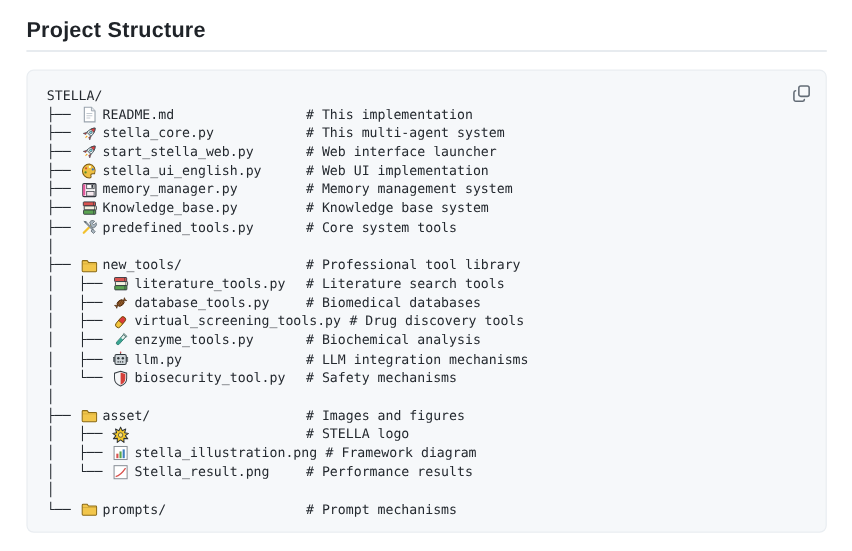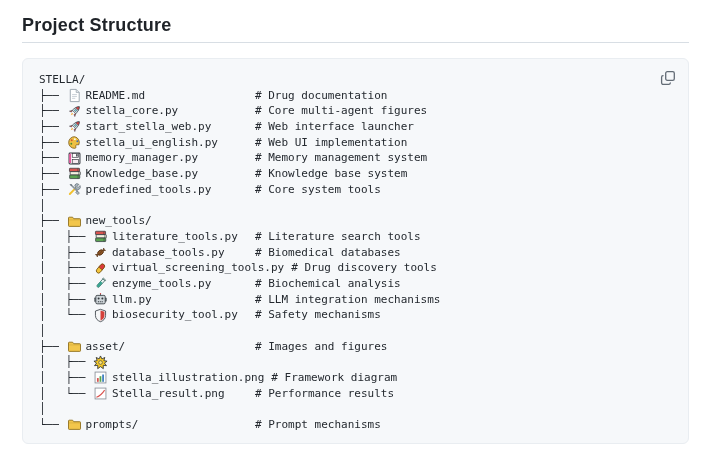--- a/index.html
+++ b/index.html
@@ -48,31 +48,31 @@
             <rect x="5.7" y="1.7" width="8.6" height="8.6" rx="1.6"></rect>
             <path d="M10.3 13a1.5 1.5 0 0 1-1.5 1.4H3.2a1.6 1.6 0 0 1-1.6-1.6V7.2A1.5 1.5 0 0 1 3 5.7"></path>
           </svg></span>
     </button>
     <div class="tree" id="tree">
         <div class="row"><span class="left"><span class="prefix">STELLA/</span></span></div>
         <div class="row"><span class="left"><span class="prefix">├── </span><span class="ic"><svg viewBox="0 0 16 16">
                 <path d="M3.5 1.5h6.3l3.2 3.2v9.8H3.5z" fill="#ffffff" stroke="#9aa4ae" stroke-width="1"></path>
                 <path d="M9.8 1.5v3.2H13" fill="#e8ebee" stroke="#9aa4ae" stroke-width="0.8"></path>
                 <path d="M5.4 7h5.2M5.4 9h5.2M5.4 11h3.4" stroke="#c3cad1" stroke-width="0.9"></path>
-              </svg></span><span class="fname">README.md</span></span><span class="comment"># Drug documentation</span></div>
+              </svg></span><span class="fname">README.md</span></span><span class="comment"># This implementation</span></div>
         <div class="row"><span class="left"><span class="prefix">├── </span><span class="ic"><svg viewBox="0 0 16 16">
                 <g transform="rotate(45 8 8)">
                   <path d="M8 .8C9.9 2.6 10.6 5.4 10.6 8.6L5.4 8.6C5.4 5.4 6.1 2.6 8 .8Z" fill="#f4f7f8" stroke="#36474f" stroke-width="0.8"></path>
                   <path d="M8 .8C8.9 1.7 9.6 2.9 10 4.3L6 4.3C6.4 2.9 7.1 1.7 8 .8Z" fill="#df3e3e" stroke="#36474f" stroke-width="0.6"></path>
                   <circle cx="8" cy="6.3" r="1.15" fill="#79d6e3" stroke="#36474f" stroke-width="0.6"></circle>
                   <path d="M5.4 8.6 3.9 11.6 6.2 10.6Z" fill="#df3e3e" stroke="#36474f" stroke-width="0.5"></path>
                   <path d="M10.6 8.6 12.1 11.6 9.8 10.6Z" fill="#df3e3e" stroke="#36474f" stroke-width="0.5"></path>
                   <path d="M7.1 10.9 8 13.6 8.9 10.9Z" fill="#f6a623"></path>
                 </g>
-              </svg></span><span class="fname">stella_core.py</span></span><span class="comment"># Core multi-agent figures</span></div>
+              </svg></span><span class="fname">stella_core.py</span></span><span class="comment"># This multi-agent system</span></div>
         <div class="row"><span class="left"><span class="prefix">├── </span><span class="ic"><svg viewBox="0 0 16 16">
                 <g transform="rotate(45 8 8)">
                   <path d="M8 .8C9.9 2.6 10.6 5.4 10.6 8.6L5.4 8.6C5.4 5.4 6.1 2.6 8 .8Z" fill="#f4f7f8" stroke="#36474f" stroke-width="0.8"></path>
                   <path d="M8 .8C8.9 1.7 9.6 2.9 10 4.3L6 4.3C6.4 2.9 7.1 1.7 8 .8Z" fill="#df3e3e" stroke="#36474f" stroke-width="0.6"></path>
                   <circle cx="8" cy="6.3" r="1.15" fill="#79d6e3" stroke="#36474f" stroke-width="0.6"></circle>
                   <path d="M5.4 8.6 3.9 11.6 6.2 10.6Z" fill="#df3e3e" stroke="#36474f" stroke-width="0.5"></path>
                   <path d="M10.6 8.6 12.1 11.6 9.8 10.6Z" fill="#df3e3e" stroke="#36474f" stroke-width="0.5"></path>
                   <path d="M7.1 10.9 8 13.6 8.9 10.9Z" fill="#f6a623"></path>
                 </g>
               </svg></span><span class="fname">start_stella_web.py</span></span><span class="comment"># Web interface launcher</span></div>
@@ -100,21 +100,21 @@
                 <path d="M3 12.8 9.2 6.6" stroke="#f2c12e" stroke-width="2" stroke-linecap="round"></path>
                 <path d="M8.3 3.2a3 3 0 0 1 4.4-.6l-2 2 1.2 1.2 2-2a3 3 0 0 1-4.2 4Z" fill="#aab7c0" stroke="#5c6770" stroke-width="0.7"></path>
                 <path d="M4.4 3.2l6.6 6.6" stroke="#8a949c" stroke-width="1.8" stroke-linecap="round"></path>
                 <path d="M11 9.6l2.2 2.2-1.6 1.6-2.2-2.2Z" fill="#aab7c0" stroke="#5c6770" stroke-width="0.7"></path>
                 <path d="M2.6 2l3 1-1.2 1.2z" fill="#5c6770"></path>
               </svg></span><span class="fname">predefined_tools.py</span></span><span class="comment"># Core system tools</span></div>
         <div class="row"><span class="left"><span class="prefix">│</span></span></div>
         <div class="row"><span class="left"><span class="prefix">├── </span><span class="ic"><svg viewBox="0 0 16 16">
                 <path d="M1.6 4.2q0-.8.8-.8h3.6l1.2 1.6h6.4q.8 0 .8.8v6.6q0 .8-.8.8H2.4q-.8 0-.8-.8Z" fill="#f2c64b" stroke="#8a6a16" stroke-width="0.9"></path>
                 <path d="M1.6 6.3h12.8" stroke="#8a6a16" stroke-width="0.5" opacity="0.45"></path>
-              </svg></span><span class="fname">new_tools/</span></span></div>
+              </svg></span><span class="fname">new_tools/</span></span><span class="comment"># Professional tool library</span></div>
         <div class="row"><span class="left"><span class="prefix">│   ├── </span><span class="ic"><svg viewBox="0 0 16 16">
                 <rect x="2.6" y="2.4" width="10.8" height="3.6" rx="0.6" fill="#d9534f" stroke="#33393f" stroke-width="0.8"></rect>
                 <rect x="3.4" y="6" width="10.8" height="3.6" rx="0.6" fill="#f4f1e0" stroke="#33393f" stroke-width="0.8"></rect>
                 <rect x="2.8" y="9.6" width="10.8" height="3.8" rx="0.6" fill="#5ba352" stroke="#33393f" stroke-width="0.8"></rect>
                 <path d="M11.6 2.4v3.6M12.6 6v3.6M11.8 9.6v3.8" stroke="#33393f" stroke-width="0.6"></path>
               </svg></span><span class="fname">literature_tools.py</span></span><span class="comment"># Literature search tools</span></div>
         <div class="row"><span class="left"><span class="prefix">│   ├── </span><span class="ic"><svg viewBox="0 0 16 16">
                 <g transform="rotate(-38 8 8)">
                   <path d="M2.4 6.4 4.8 8 2.4 9.6 3 8Z" fill="#8a5226" stroke="#4d2c10" stroke-width="0.6"></path>
                   <path d="M13.6 6.4 11.2 8l2.4 1.6L13 8Z" fill="#8a5226" stroke="#4d2c10" stroke-width="0.6"></path>
@@ -152,21 +152,21 @@
                 <path d="M8 2.6 12.2 4V8c0 2.8-1.9 4.6-4.2 5.4Z" fill="#d4403a"></path>
               </svg></span><span class="fname">biosecurity_tool.py</span></span><span class="comment"># Safety mechanisms</span></div>
         <div class="row"><span class="left"><span class="prefix">│</span></span></div>
         <div class="row"><span class="left"><span class="prefix">├── </span><span class="ic"><svg viewBox="0 0 16 16">
                 <path d="M1.6 4.2q0-.8.8-.8h3.6l1.2 1.6h6.4q.8 0 .8.8v6.6q0 .8-.8.8H2.4q-.8 0-.8-.8Z" fill="#f2c64b" stroke="#8a6a16" stroke-width="0.9"></path>
                 <path d="M1.6 6.3h12.8" stroke="#8a6a16" stroke-width="0.5" opacity="0.45"></path>
               </svg></span><span class="fname">asset/</span></span><span class="comment"># Images and figures</span></div>
         <div class="row"><span class="left"><span class="prefix">│   ├── </span><span class="ic"><svg viewBox="0 0 16 16">
                 <path d="M8 1 9.5 4.2 12.6 2.6 11.6 6 15 6.6 12.2 8.6 14.4 11.4 10.9 11 11 14.6 8 12.4 5 14.6 5.1 11 1.6 11.4 3.8 8.6 1 6.6 4.4 6 3.4 2.6 6.5 4.2Z" fill="#f5c928" stroke="#2e3338" stroke-width="0.9" stroke-linejoin="round"></path>
                 <circle cx="8" cy="8" r="2" fill="#fbe27a" stroke="#2e3338" stroke-width="0.6"></circle>
-              </svg></span></span></div>
+              </svg></span></span><span class="comment"># STELLA logo</span></div>
         <div class="row"><span class="left"><span class="prefix">│   ├── </span><span class="ic"><svg viewBox="0 0 16 16">
                 <rect x="2.2" y="2.2" width="11.6" height="11.6" fill="#ffffff" stroke="#888f96" stroke-width="0.9"></rect>
                 <rect x="4.2" y="8.6" width="1.9" height="4" fill="#d9534f"></rect>
                 <rect x="7" y="6.6" width="1.9" height="6" fill="#57a64a"></rect>
                 <rect x="9.8" y="4.8" width="1.9" height="7.8" fill="#3f7fc1"></rect>
               </svg></span><span class="fname">stella_illustration.png</span></span><span class="comment"># Framework diagram</span></div>
         <div class="row"><span class="left"><span class="prefix">│   └── </span><span class="ic"><svg viewBox="0 0 16 16">
                 <rect x="2.2" y="2.2" width="11.6" height="11.6" fill="#ffffff" stroke="#888f96" stroke-width="0.9"></rect>
                 <path d="M3.6 12C6 11.4 9 9.5 12.4 4.4" fill="none" stroke="#d9534f" stroke-width="1.2"></path>
               </svg></span><span class="fname">Stella_result.png</span></span><span class="comment"># Performance results</span></div>

